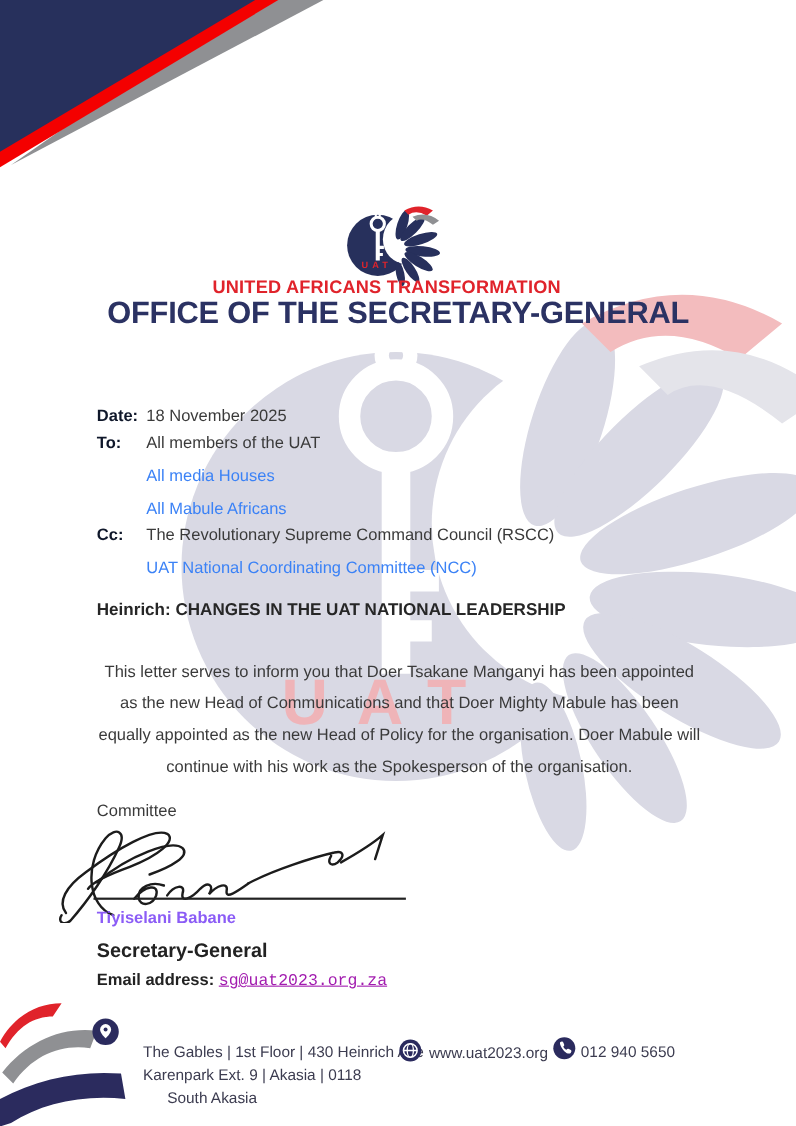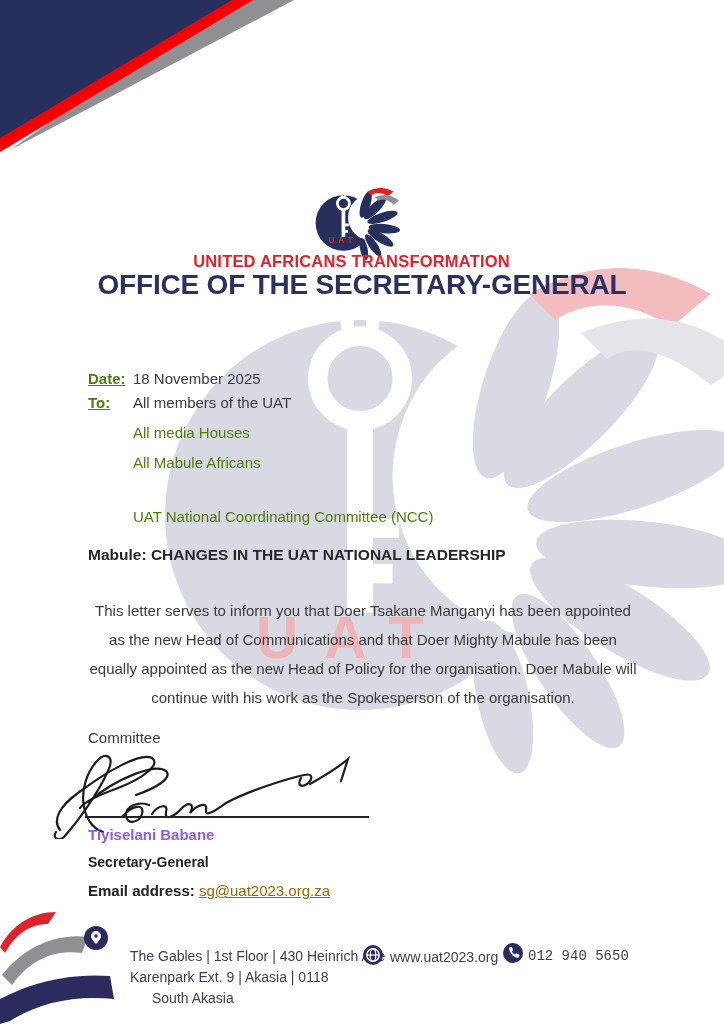--- a/index.html
+++ b/index.html
@@ -19,47 +19,47 @@
   .title-red{
     left:0;top:252px;width:703px;text-align:center;z-index:2;
     color:#e0232b;font-size:16.5px;font-weight:800;letter-spacing:.2px;
   }
   .title-navy{
     left:0;top:269px;width:724px;text-align:center;z-index:2;
     color:#2b3263;font-size:28px;font-weight:800;letter-spacing:-.2px;
   }
   
   .meta-row{left:88px;z-index:2;font-size:15px;white-space:nowrap;}
-  .meta-label{display:inline-block;width:45px;font-weight:700;color:#4d7c0f;text-decoration:underline;}
+  .meta-label{display:inline-block;width:45px;font-weight:700;color:#0f172a;}
   .meta-value{color:#3a3a3a;}
-  .val-only{left:133px;z-index:2;font-size:15px;color:#4d7c0f;white-space:nowrap;}
+  .val-only{left:133px;z-index:2;font-size:15px;color:#3b82f6;white-space:nowrap;}
   .subject-line{left:88px;top:546px;z-index:2;font-size:15.5px;font-weight:700;color:#262626;white-space:nowrap;}
   .body-par{
     left:88px;top:596px;width:550px;z-index:2;
     font-size:15px;line-height:29px;color:#3a3a3a;text-align:center;
   }
   .salutation{left:88px;top:729px;z-index:2;font-size:15px;color:#3a3a3a;}
   .signature{left:48px;top:744px;z-index:2;}
   .sig-rule{left:85px;top:816px;width:284px;border-bottom:2px solid #222;z-index:2;}
   .sig-name{left:88px;top:826px;z-index:2;font-size:15px;font-weight:700;color:#8b5cf6;}
-  .sig-title{left:88px;top:854px;z-index:2;font-size:14px;font-weight:700;color:#222;}
+  .sig-title{left:88px;top:854px;z-index:2;font-size:18px;font-weight:700;color:#222;}
   .email-row{left:88px;top:882px;z-index:2;font-size:15px;}
   .email-label{font-weight:700;color:#222;}
-  .email-link{color:#a16207;text-decoration:underline;cursor:pointer;}
+  .email-link{color:#a21caf;text-decoration:underline;cursor:pointer;font-family:Liberation Mono, monospace;}
   
   .footer-logo{left:0;top:895px;z-index:2;}
   .footer-text{z-index:2;font-size:14px;color:#3c3c50;white-space:nowrap;}
   .addr1{left:130px;top:948px;}
   .addr2{left:130px;top:969px;}
   .addr3{left:152px;top:990px;}
   .icon-badge{z-index:2;width:22px;height:22px;}
   .globe-badge{left:362px;top:944px;}
   .web-text{left:390px;top:949px;}
   .phone-badge{left:502px;top:942px;}
-  .phone-text{left:528px;top:948px;font-family:Liberation Mono, monospace;}
+  .phone-text{left:528px;top:948px;}
 </style>
 </head>
 <body>
 
 <div class="page">
 
   <svg class="abs corner-svg" width="300" height="160" viewBox="0 0 300 160">
     <polygon points="225,0 294,0 10,150" fill="#8f9093"></polygon>
     <polygon points="0,0 253,0 0,152" fill="#f40000"></polygon>
     <polygon points="0,0 232,0 0,138" fill="#27305c"></polygon>
@@ -117,24 +117,27 @@
   <div class="abs title-navy">OFFICE OF THE SECRETARY-GENERAL</div>
 
   <div class="abs meta-row" style="top:370px">
     <span class="meta-label">Date:</span><span class="meta-value">18 November 2025</span>
   </div>
   <div class="abs meta-row" style="top:394px">
     <span class="meta-label">To:</span><span class="meta-value">All members of the UAT</span>
   </div>
   <div class="abs val-only" style="top:424px">All media Houses</div>
   <div class="abs val-only" style="top:454px">All Mabule Africans</div>
+  <div class="abs meta-row" style="top:478px">
+    <span class="meta-label">Cc:</span><span class="meta-value">The Revolutionary Supreme Command Council (RSCC)</span>
+  </div>
   <div class="abs val-only" style="top:508px">UAT National Coordinating Committee (NCC)</div>
 
   <div class="abs subject-line">
-    <span>Mabule:</span>
+    <span>Heinrich:</span>
     <span>CHANGES IN THE UAT NATIONAL LEADERSHIP</span>
   </div>
 
   <div class="abs body-par">This letter serves to inform you that Doer Tsakane Manganyi has been appointed as the new Head of Communications and that Doer Mighty Mabule has been equally appointed as the new Head of Policy for the organisation. Doer Mabule will continue with his work as the Spokesperson of the organisation.</div>
 
   <div class="abs salutation">Committee</div>
 
   <svg class="abs signature" width="330" height="95" viewBox="0 0 330 95" fill="none" stroke="#1c1c1c" stroke-width="2.2" stroke-linecap="round">
     <path d="M55,88 C32,80 28,42 48,18 C58,7 67,12 60,27 C50,49 32,75 16,93 C10,98 4,94 8,88"></path>
     <path d="M12,86 C4,76 12,62 30,49 C58,28 92,8 104,14 C113,20 96,34 70,44 C48,52 36,58 32,64"></path>

